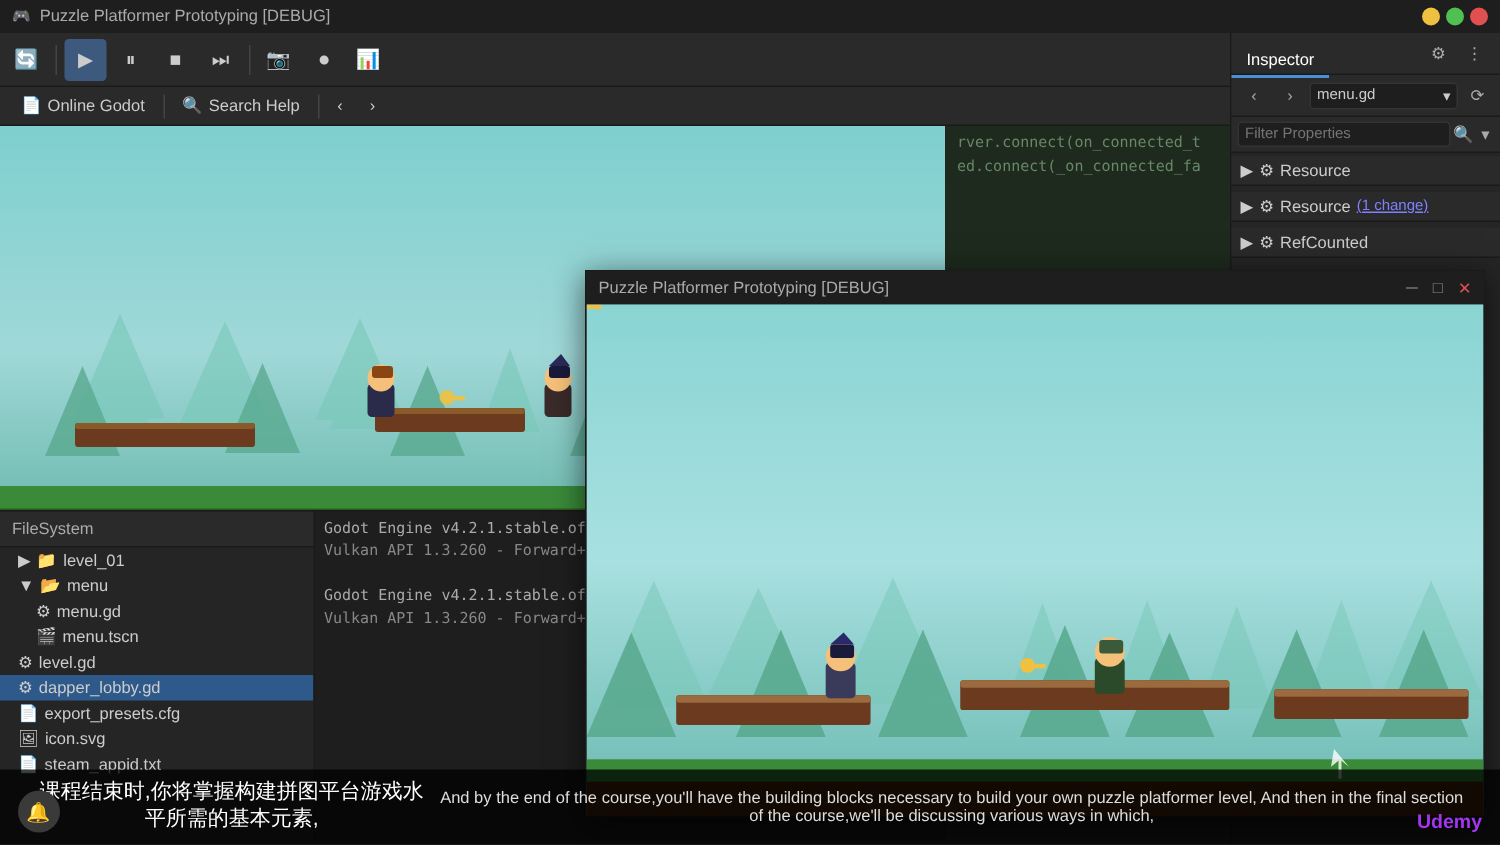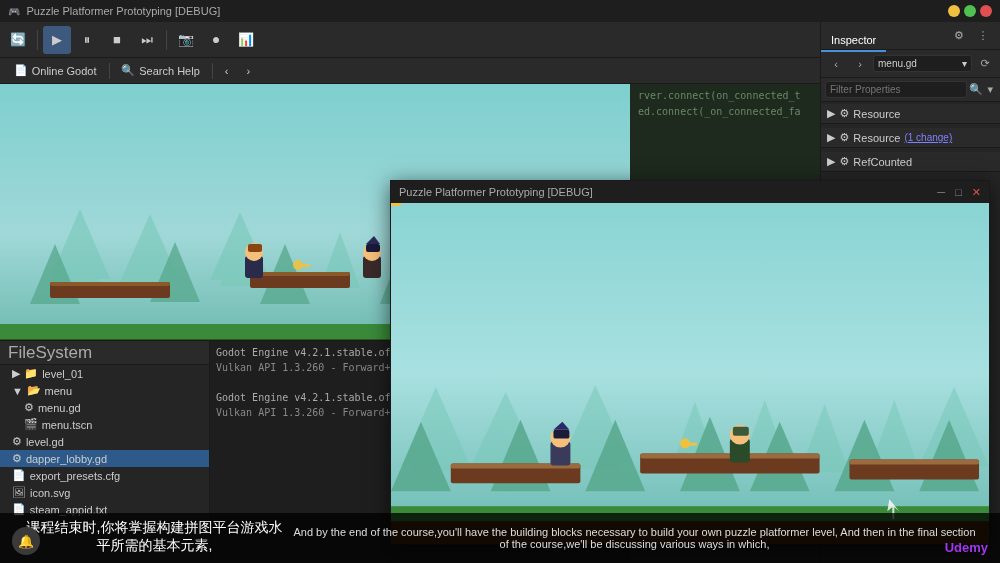--- a/index.html
+++ b/index.html
@@ -143,21 +143,21 @@
       background: #252525;
       border-top: 1px solid #1a1a1a;
       border-right: 1px solid #1a1a1a;
       overflow: hidden;
     }
     .panel-tab {
       height: 24px;
       background: #2a2a2a;
       display: flex; align-items: center;
       padding: 0 8px;
-      font-size: 17px;
+      font-size: 11px;
       color: #aaa;
       border-bottom: 1px solid #1a1a1a;
     }
     .file-list {
       overflow-y: auto;
       height: calc(100% - 24px);
     }
     .file-item {
       display: flex;
       align-items: center;

